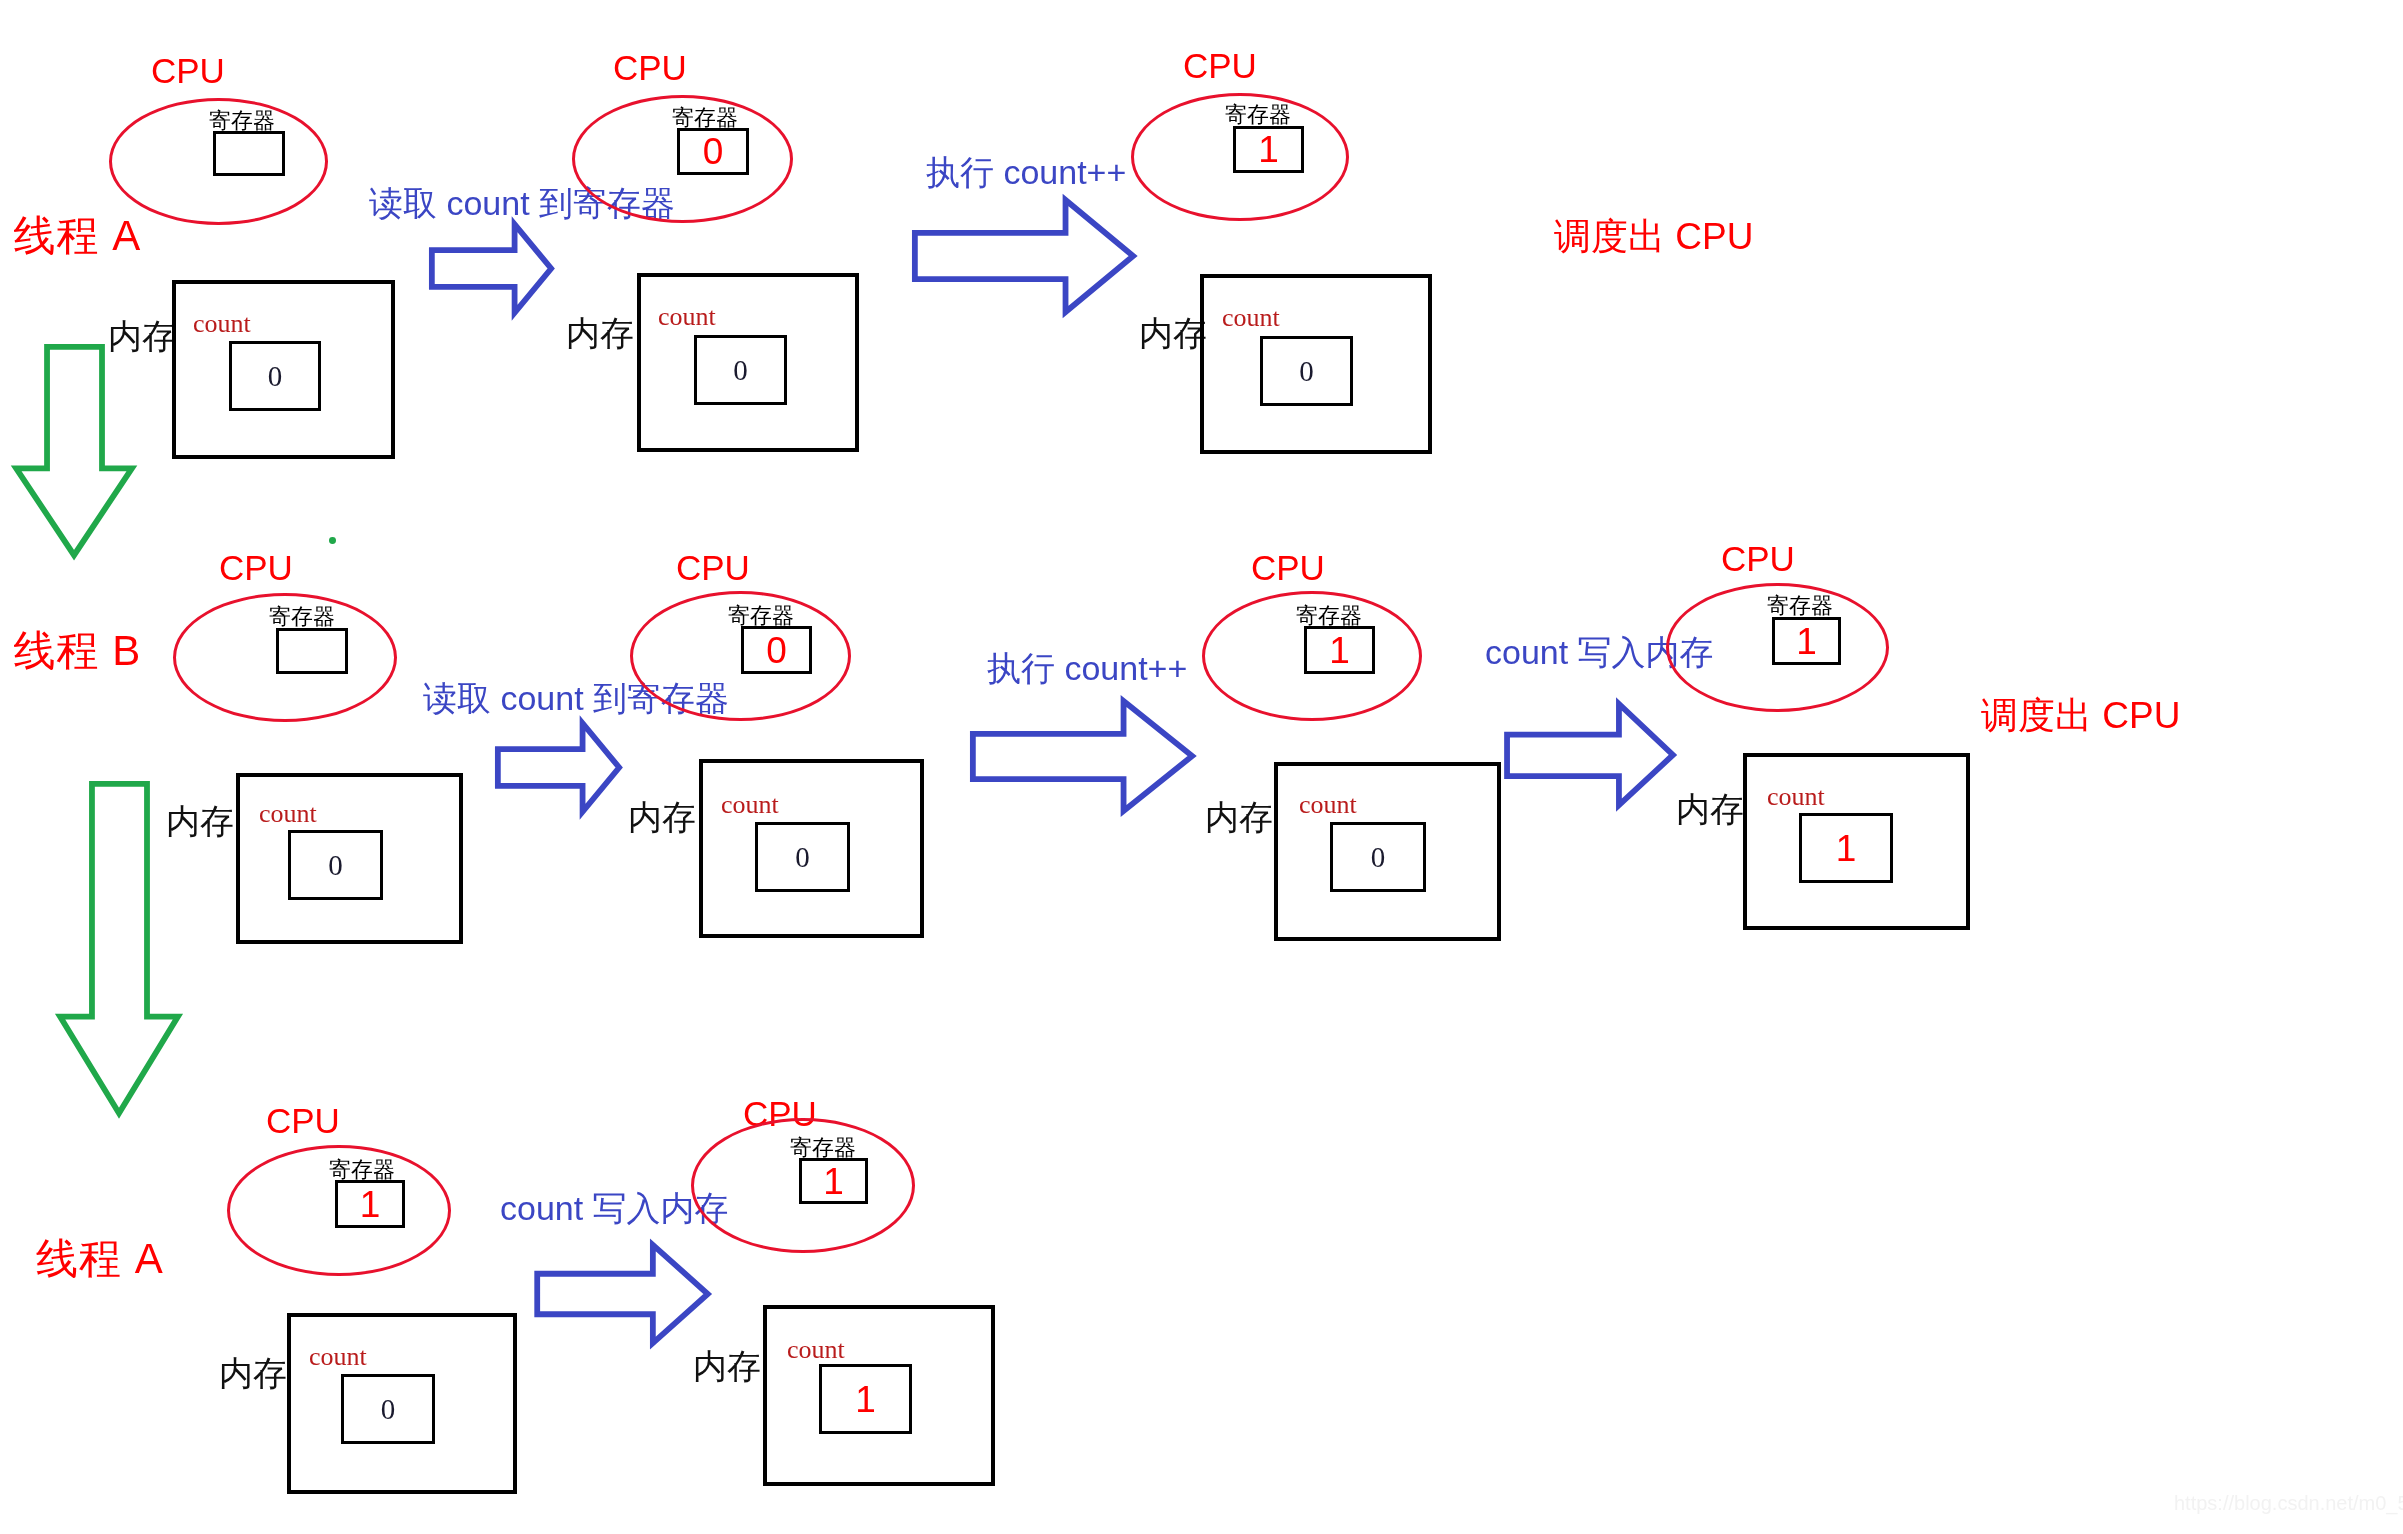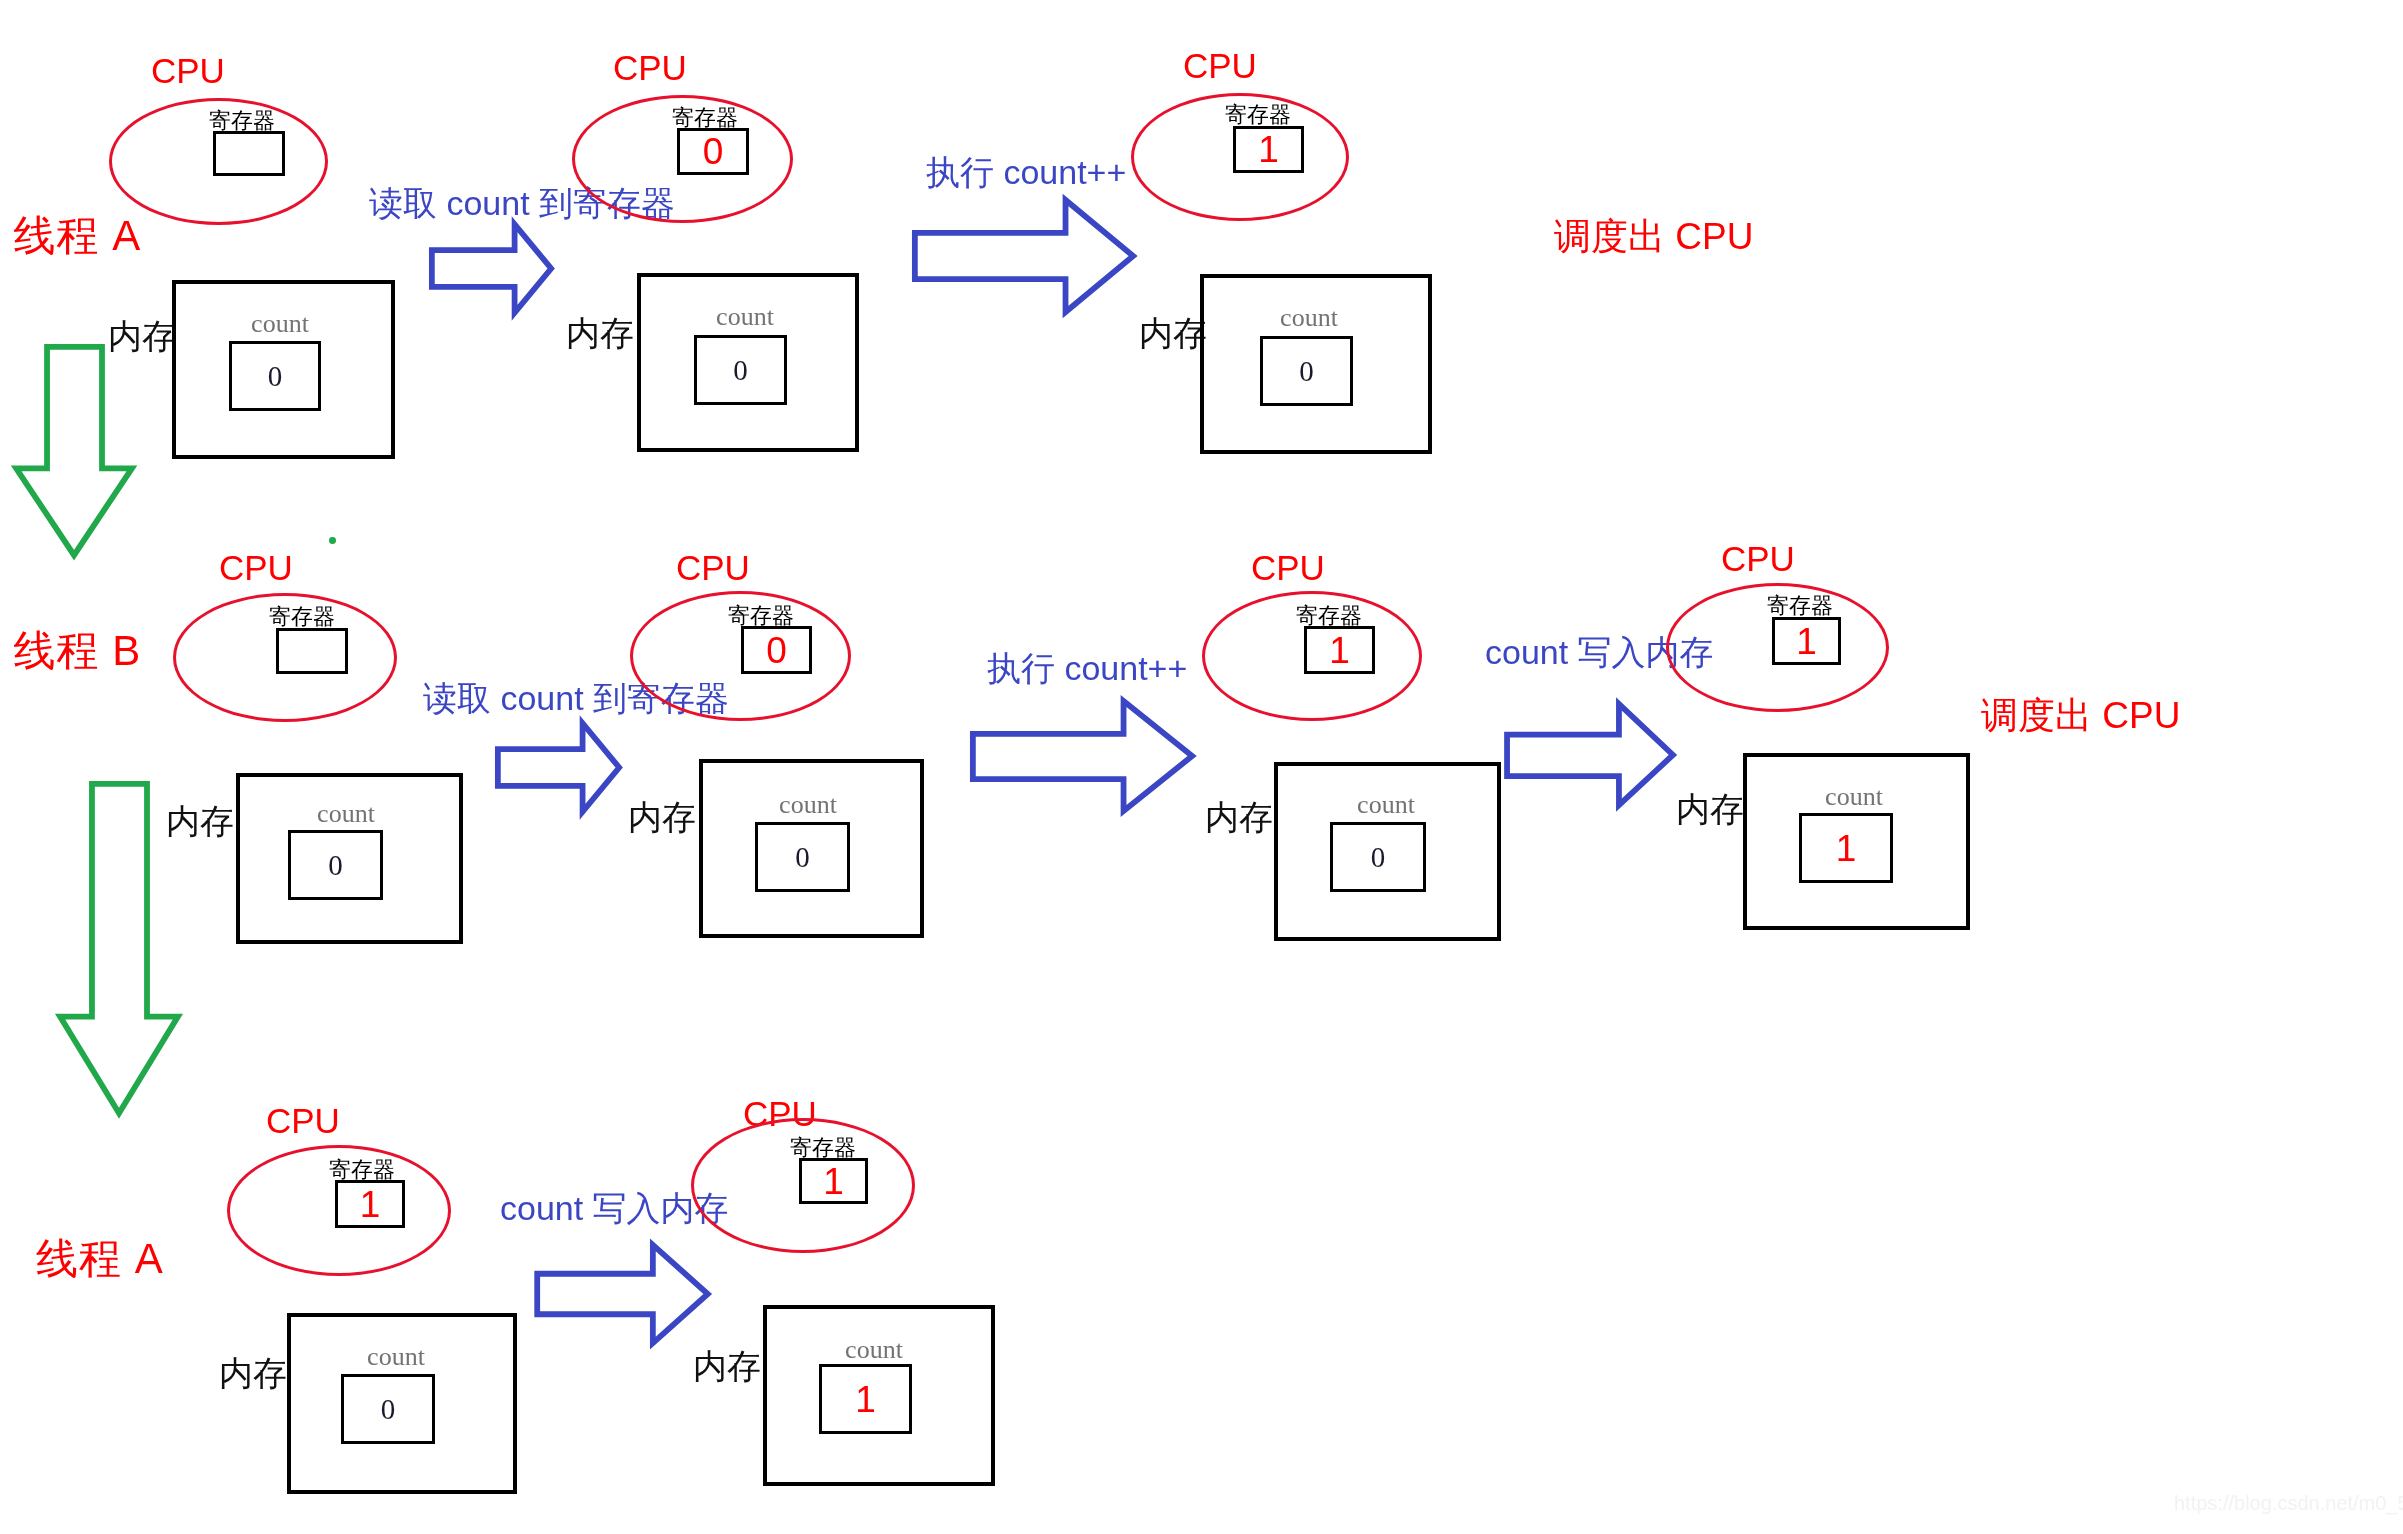--- a/index.html
+++ b/index.html
@@ -43,25 +43,25 @@
     font-size:34px;
     white-space:nowrap;
   }
   .reg-caption{
     color:#000000;
     font-size:22px;
     white-space:nowrap;
     text-align:center;
   }
   .count-caption{
-    color:#737373;
+    color:#b91c1c;
     font-size:26px;
     font-family:"Liberation Serif","DejaVu Serif",serif;
     white-space:nowrap;
-    text-align:center;
+    text-align:left;
   }
   .val{
     font-size:33px;
     line-height:1;
     white-space:nowrap;
     text-align:center;
   }
   .val.red{color:#ff0000;font-family:"Liberation Sans","DejaVu Sans",sans-serif;font-size:37px;}
   .val.dark{color:#1a1a2e;font-family:"Liberation Serif","DejaVu Serif",serif;font-size:29px;}
 

